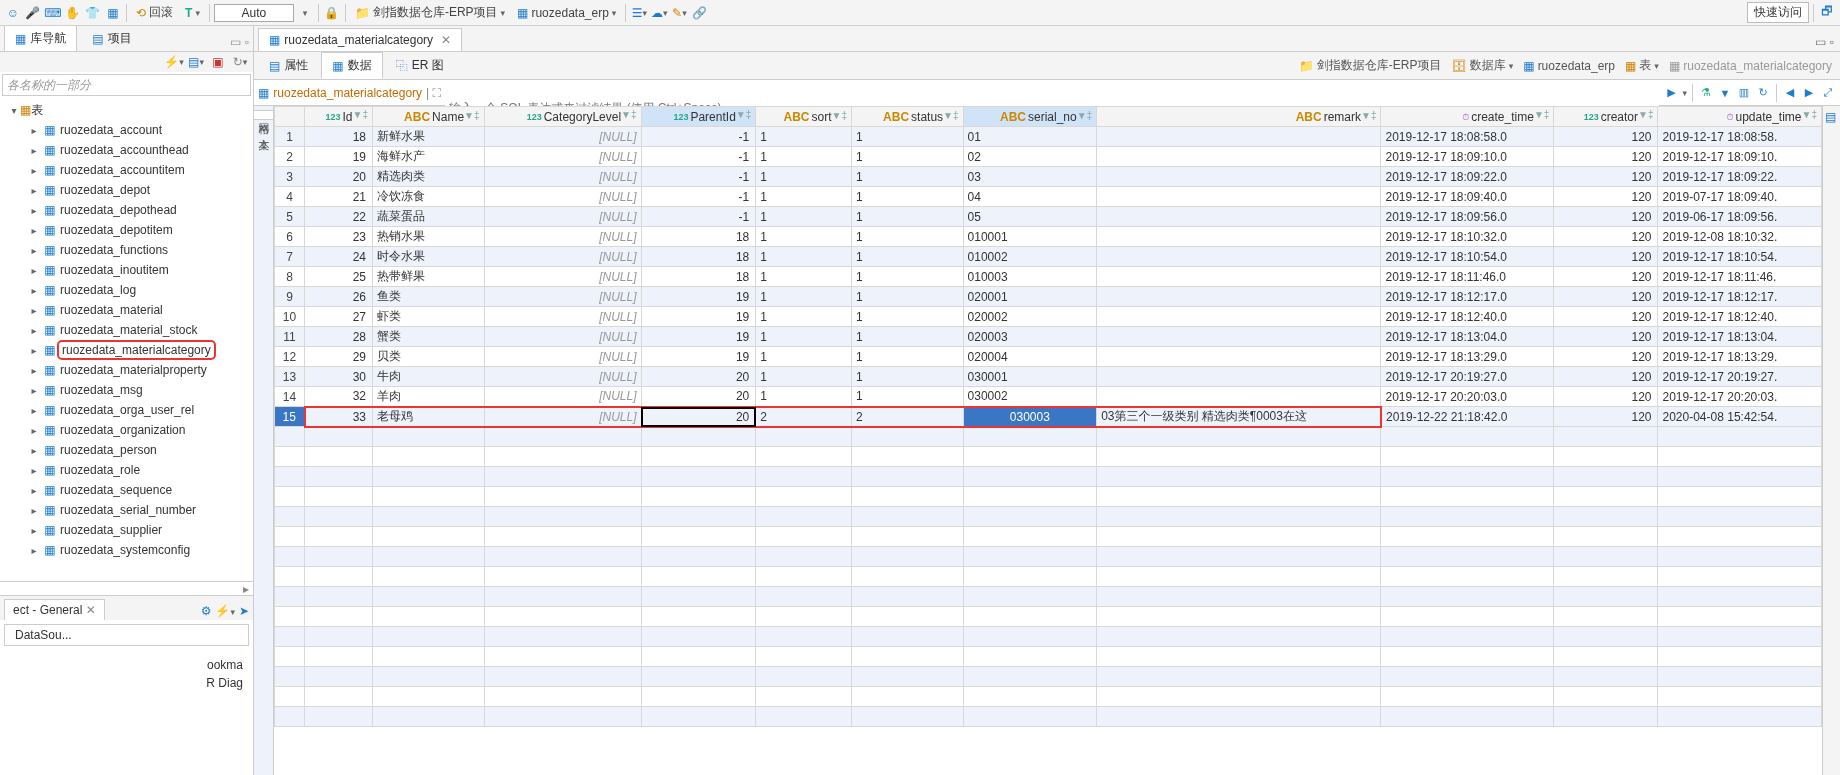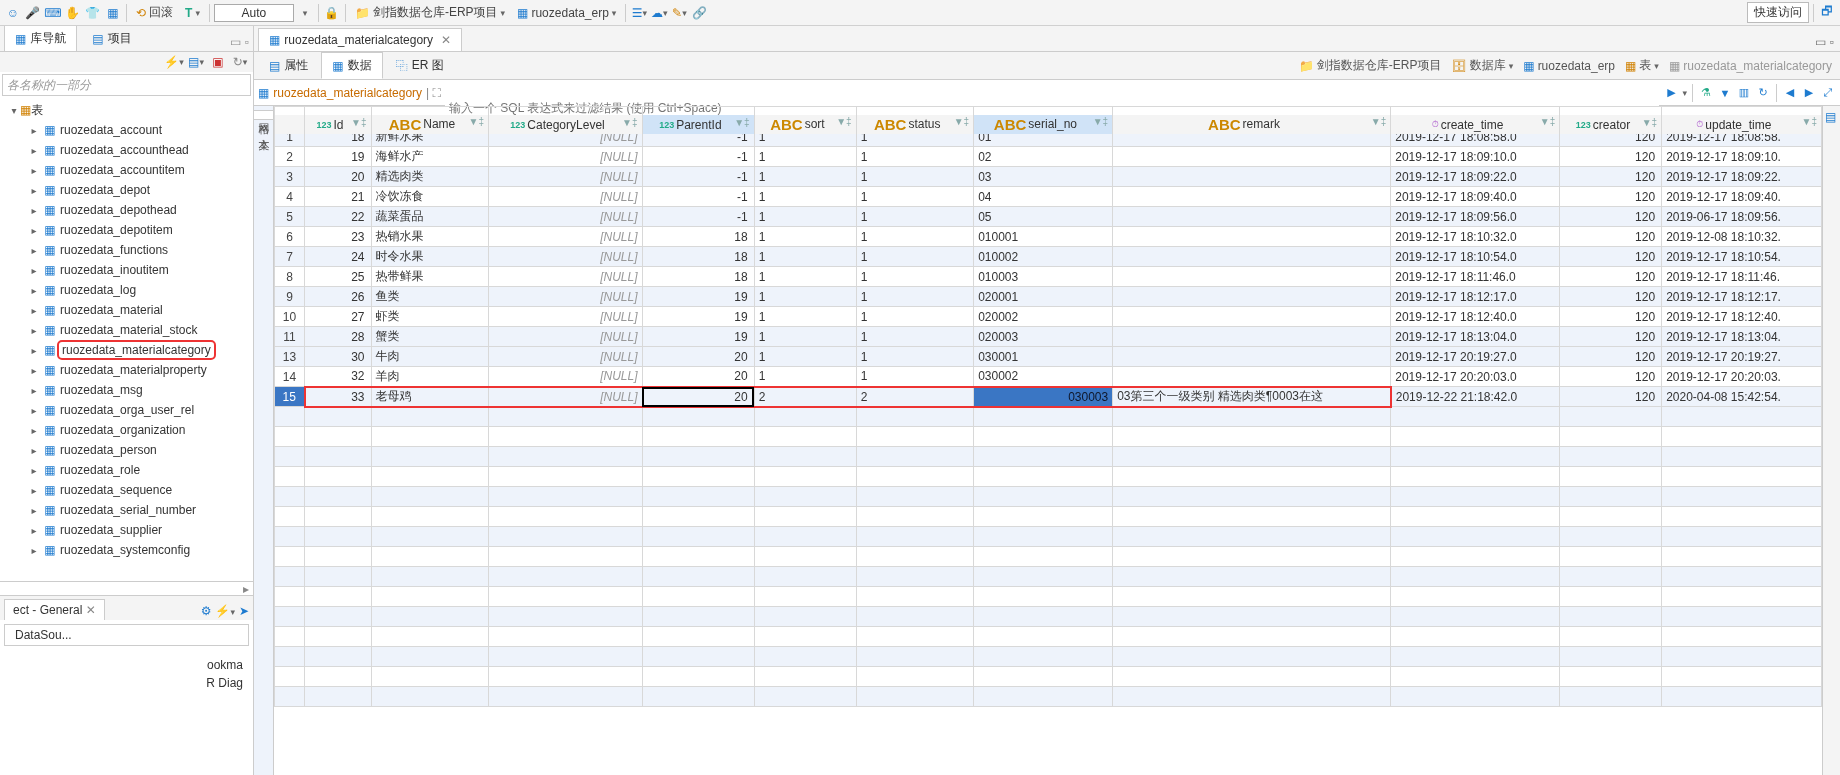--- a/index.html
+++ b/index.html
@@ -61,38 +61,38 @@
 .fb-ico { width:16px; height:16px; display:flex; align-items:center; justify-content:center; color:#1e7bcf; font-size:11px; cursor:pointer;}
 
 .grid-wrap { flex:1; display:flex; overflow:hidden; }
 .side-tabs { width:20px; background:#eef3fb; border-right:1px solid #ccc; display:flex; flex-direction:column; align-items:center; padding-top:4px; gap:6px;}
 .vtab { writing-mode:vertical-rl; font-size:11px; padding:4px 2px; color:#555; cursor:pointer;}
 .vtab.active { background:#fff; border:1px solid #ccc;}
 
 .grid { flex:1; overflow:auto; position:relative; }
 table { border-collapse:collapse; width:100%; }
 th,td { border:1px solid #d8d8d8; padding:0 4px; height:20px; white-space:nowrap; font-size:12px;}
-th { background:#f4f4f4; position:sticky; top:8px; font-weight:400; text-align:center;}
+th { background:#f4f4f4; position:sticky; top:0; font-weight:400; text-align:right;}
 th .col-ico { display:inline-flex; align-items:center; gap:2px;}
 th .filt { float:right; color:#8aa; font-size:10px;}
 td.num { text-align:right; padding-right:6px;}
 td.rownum { background:#f4f4f4; text-align:center; color:#444; width:30px;}
 th.rownum { background:#f4f4f4; width:30px;}
 tr.odd td { background:#fff;}
 tr.even td { background:#eef3fb;}
 tr.sel td.rownum { background:#3a76c4; color:#fff;}
 td.null { color:#999; text-align:right; font-style:italic;}
 th.sorted { background:#d0e3f7;}
 td.sorted { }
 td.focus { outline:2px solid #000; outline-offset:-2px;}
-td.selected-serial { background:#3a76c4 !important; color:#0f172a; text-align:right;}
+td.selected-serial { background:#3a76c4 !important; color:#ffffff; text-align:center;}
 
 
 .t-num { color:#2a8; font-size:9px; font-weight:bold;}
-.t-txt { color:#c80; font-size:15px; font-weight:bold;}
+.t-txt { color:#c80; font-size:12px; font-weight:bold;}
 .t-date { color:#a5c; font-size:9px;}
 .fold-ico { color:#d08000;}
 
 .right-gutter { width:18px; background:#f4f4f4; border-left:1px solid #ccc;}
 </style>
 </head>
 <body>
 
 <div class="root">
 
@@ -457,21 +457,21 @@
                   <td class="num">21</td>
                   <td class="">冷饮冻食</td>
                   <td class="null">[NULL]</td>
                   <td class="num sorted">-1</td>
                   <td class="">1</td>
                   <td class="">1</td>
                   <td class=" sorted">04</td>
                   <td class=""></td>
                   <td class="">2019-12-17 18:09:40.0</td>
                   <td class="num">120</td>
-                  <td class="">2019-12-17 18:09:40.</td>
+                  <td class="">2019-07-17 18:09:40.</td>
                 </tr>
                 <tr class="even">
                   <td class="rownum">5</td>
                   <td class="num">22</td>
                   <td class="">蔬菜蛋品</td>
                   <td class="null">[NULL]</td>
                   <td class="num sorted">-1</td>
                   <td class="">1</td>
                   <td class="">1</td>
                   <td class=" sorted">05</td>
@@ -556,20 +556,34 @@
                   <td class="">蟹类</td>
                   <td class="null">[NULL]</td>
                   <td class="num sorted">19</td>
                   <td class="">1</td>
                   <td class="">1</td>
                   <td class=" sorted">020003</td>
                   <td class=""></td>
                   <td class="">2019-12-17 18:13:04.0</td>
                   <td class="num">120</td>
                   <td class="">2019-12-17 18:13:04.</td>
+                </tr>
+                <tr class="odd">
+                  <td class="rownum">12</td>
+                  <td class="num">29</td>
+                  <td class="">贝类</td>
+                  <td class="null">[NULL]</td>
+                  <td class="num sorted">19</td>
+                  <td class="">1</td>
+                  <td class="">1</td>
+                  <td class=" sorted">020004</td>
+                  <td class=""></td>
+                  <td class="">2019-12-17 18:13:29.0</td>
+                  <td class="num">120</td>
+                  <td class="">2019-12-17 18:13:29.</td>
                 </tr>
                 <tr class="even">
                   <td class="rownum">13</td>
                   <td class="num">30</td>
                   <td class="">牛肉</td>
                   <td class="null">[NULL]</td>
                   <td class="num sorted">20</td>
                   <td class="">1</td>
                   <td class="">1</td>
                   <td class=" sorted">030001</td>

